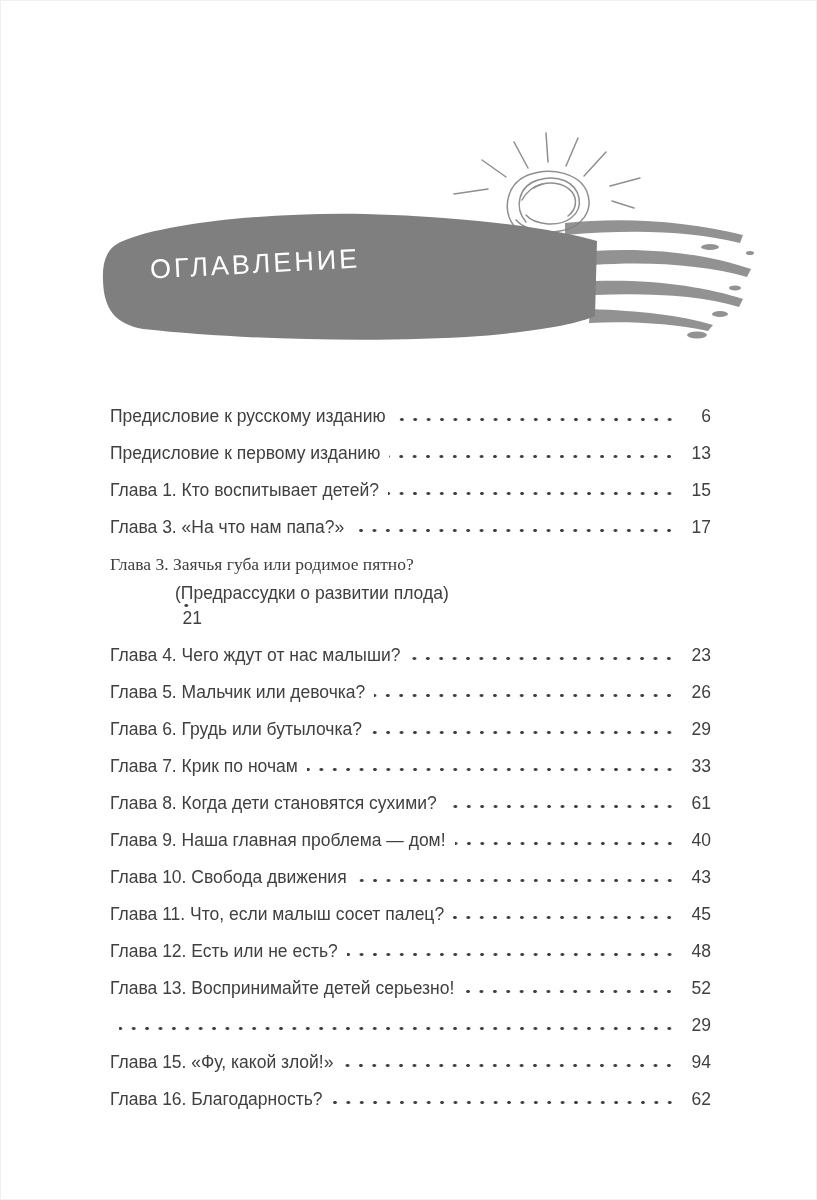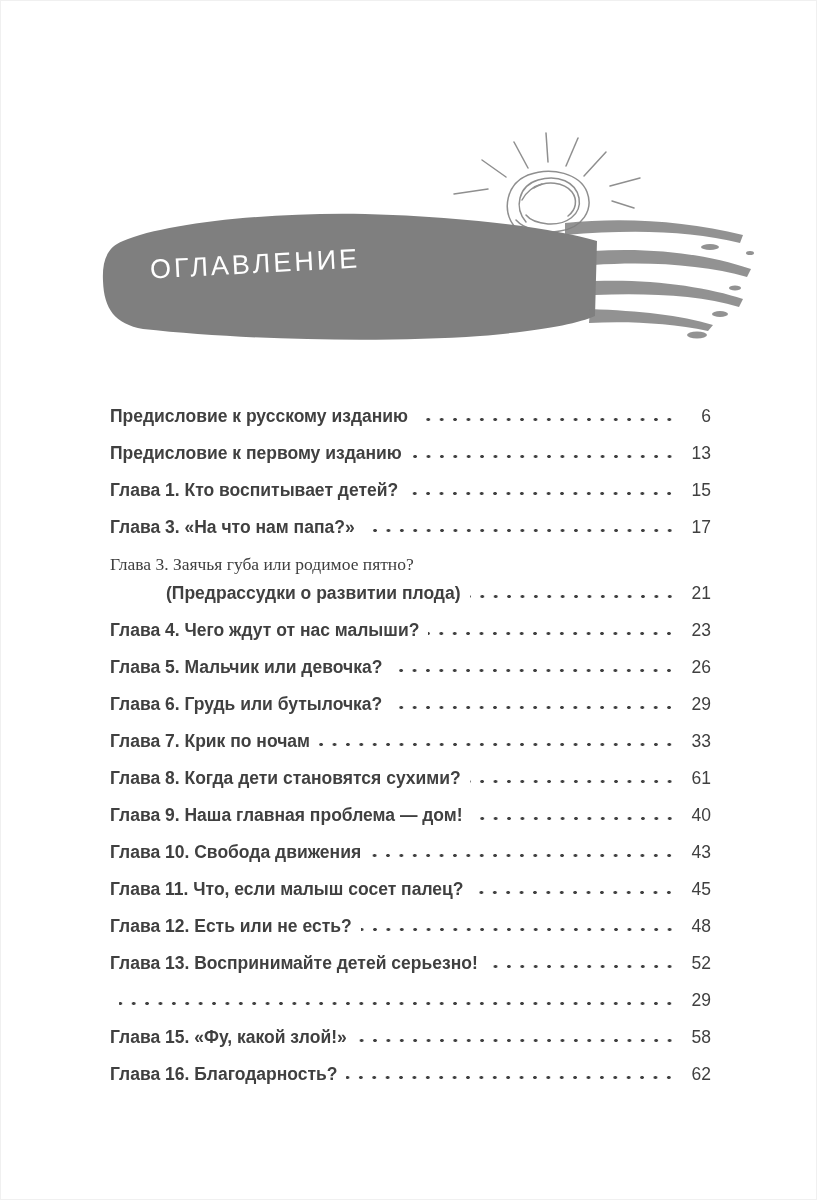--- a/index.html
+++ b/index.html
@@ -34,22 +34,22 @@
   }
   
   .toc-list{
     position:absolute;left:110px;top:406px;width:601px;
     color:var(--text,#404040);
     font-size:17.5px;line-height:20px;
   }
   .toc-entry{margin-bottom:17px;}
   .toc-line1{white-space:nowrap;margin-bottom:9px;font-family:Liberation Serif, serif;}
   .toc-row{display:flex;align-items:baseline;}
-  .toc-row.indented{padding-left:56px;}
-  .toc-title{white-space:nowrap;flex:0 0 auto;font-weight:bold;}
+  .toc-row.indented{padding-left:56px;flex-direction:column;}
+  .toc-title{white-space:nowrap;flex:0 0 auto;}
   .toc-leader{
     flex:1 1 auto;min-width:18px;height:5px;
     margin:0 8px 0 9px;
     background-image:radial-gradient(circle, var(--text,#404040) 1.55px, rgba(0,0,0,0) 1.9px);
     background-size:13.4px 5px;
     background-repeat:repeat-x;
     background-position:right 0 bottom 0;
   }
   .toc-page{flex:0 0 auto;width:27px;text-align:right;white-space:nowrap;}
 </style>
@@ -201,21 +201,21 @@
       <div class="toc-entry">
         <div class="toc-row">
           <span class="toc-leader"></span>
           <span class="toc-page">29</span>
         </div>
       </div>
       <div class="toc-entry">
         <div class="toc-row">
           <span class="toc-title">Глава 15. «Фу, какой злой!»</span>
           <span class="toc-leader"></span>
-          <span class="toc-page">58</span>
+          <span class="toc-page">94</span>
         </div>
       </div>
       <div class="toc-entry">
         <div class="toc-row">
           <span class="toc-title">Глава 16. Благодарность?</span>
           <span class="toc-leader"></span>
           <span class="toc-page">62</span>
         </div>
       </div>
     </div>

